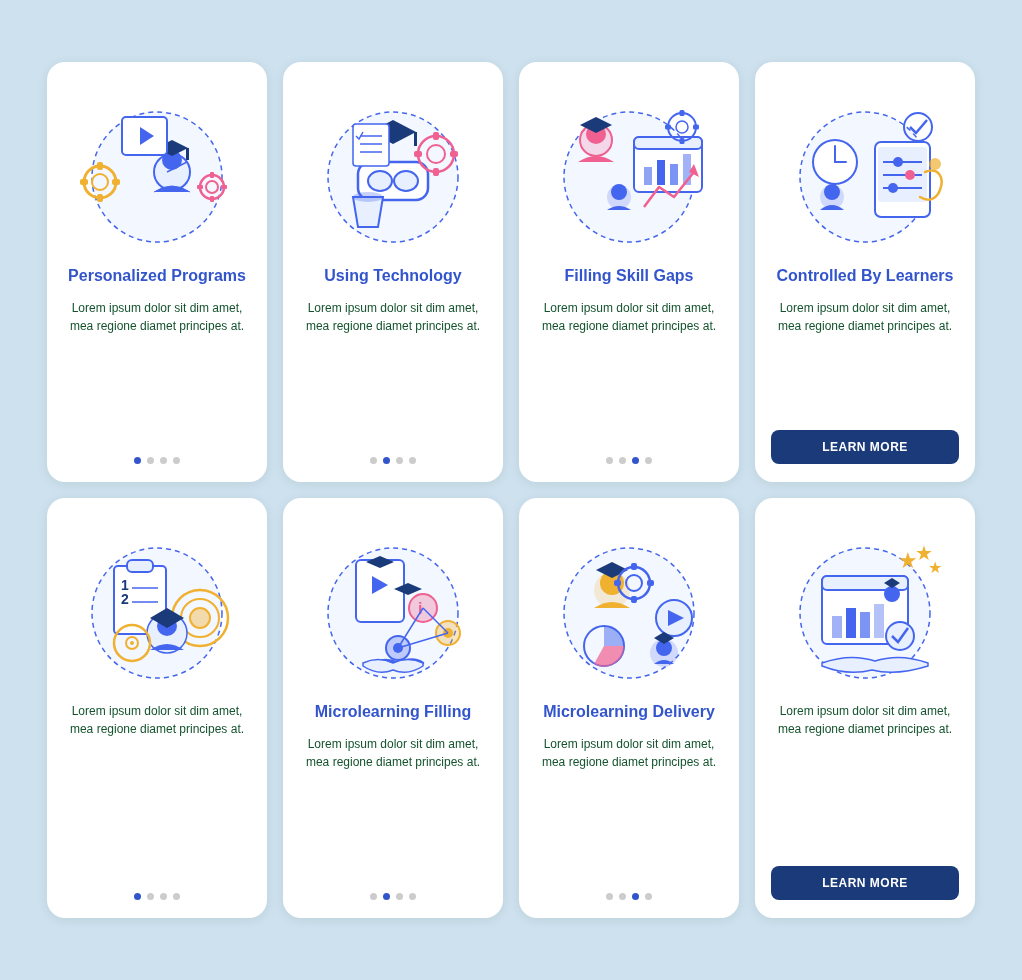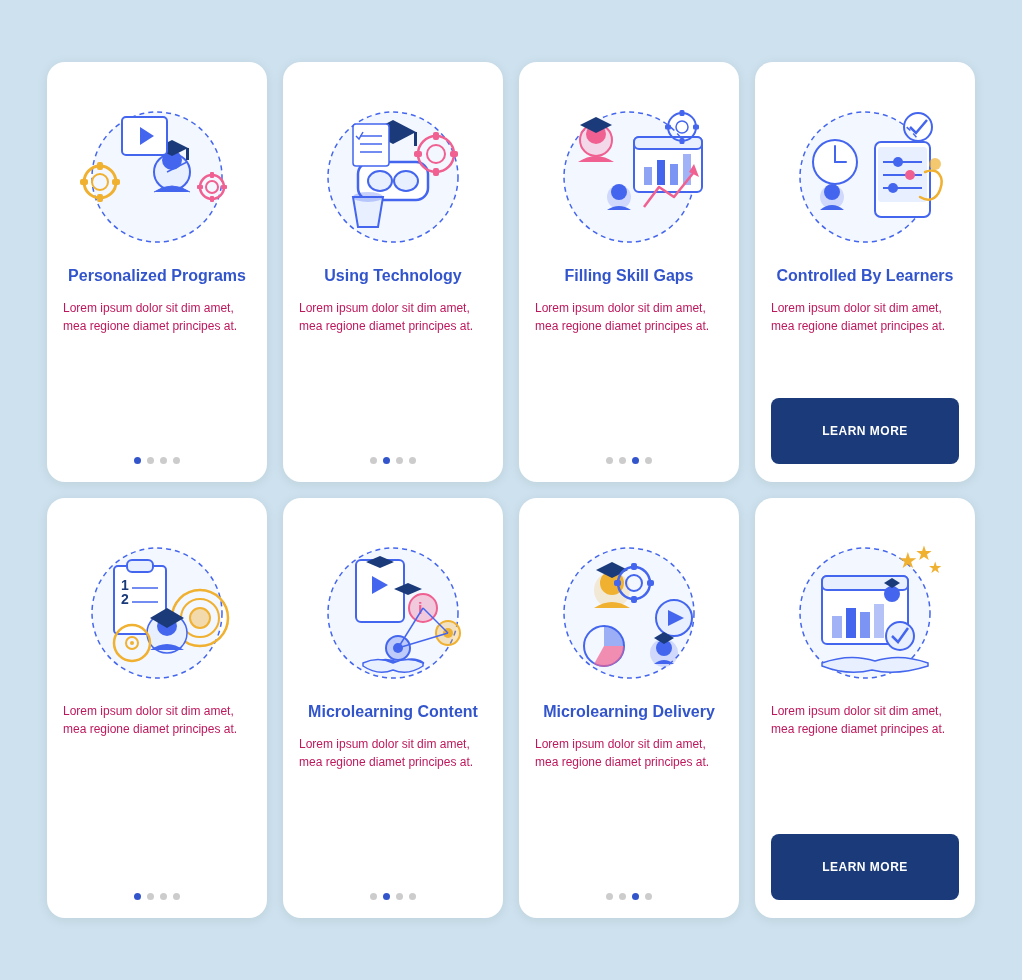--- a/index.html
+++ b/index.html
@@ -37,22 +37,22 @@
     .card-title {
       font-size: 16px;
       font-weight: 700;
       color: #3355cc;
       text-align: center;
       margin-bottom: 12px;
       line-height: 1.3;
     }
     .card-desc {
       font-size: 12px;
-      color: #be185d;
-      text-align: left;
+      color: #14532d;
+      text-align: center;
       line-height: 1.5;
       flex: 1;
     }
     .card-dots {
       display: flex;
       gap: 6px;
       margin-top: 14px;
       align-items: center;
     }
     .dot {
@@ -63,21 +63,21 @@
     }
     .dot.active {
       background: #3355cc;
     }
     .learn-btn {
       margin-top: 14px;
       background: #1a3a7a;
       color: #fff;
       border: none;
       border-radius: 8px;
-      padding: 26px 22px;
+      padding: 10px 22px;
       font-size: 12px;
       font-weight: 700;
       letter-spacing: 0.5px;
       cursor: pointer;
       width: 100%;
     }
   </style>
 </head>
 <body>
 
@@ -312,21 +312,21 @@
 
         <line x1="115" y1="90" x2="140" y2="115" stroke="#4466ee" stroke-width="1.5"></line>
         <line x1="90" y1="130" x2="115" y2="90" stroke="#4466ee" stroke-width="1.5"></line>
         <line x1="90" y1="130" x2="140" y2="115" stroke="#4466ee" stroke-width="1.5"></line>
 
         <path d="M60 148 Q75 138 90 145 Q105 138 115 145" stroke="#4466ee" stroke-width="2.5" fill="none" stroke-linecap="round"></path>
         <path d="M55 148 Q70 158 85 152 Q100 158 115 148 L115 145 Q100 138 85 145 Q70 138 55 145 Z" fill="#e8f0ff" stroke="#4466ee" stroke-width="1.5"></path>
       </svg>
     </div>
     <div class="card-title">Microlearning
-Content</div>
+Filling</div>
     <div class="card-desc">Lorem ipsum dolor sit dim amet, mea regione diamet principes at.</div>
     <div class="card-dots">
       <div class="dot"></div>
       <div class="dot active"></div>
       <div class="dot"></div>
       <div class="dot"></div>
     </div>
   </div>
 
   <div class="card">

